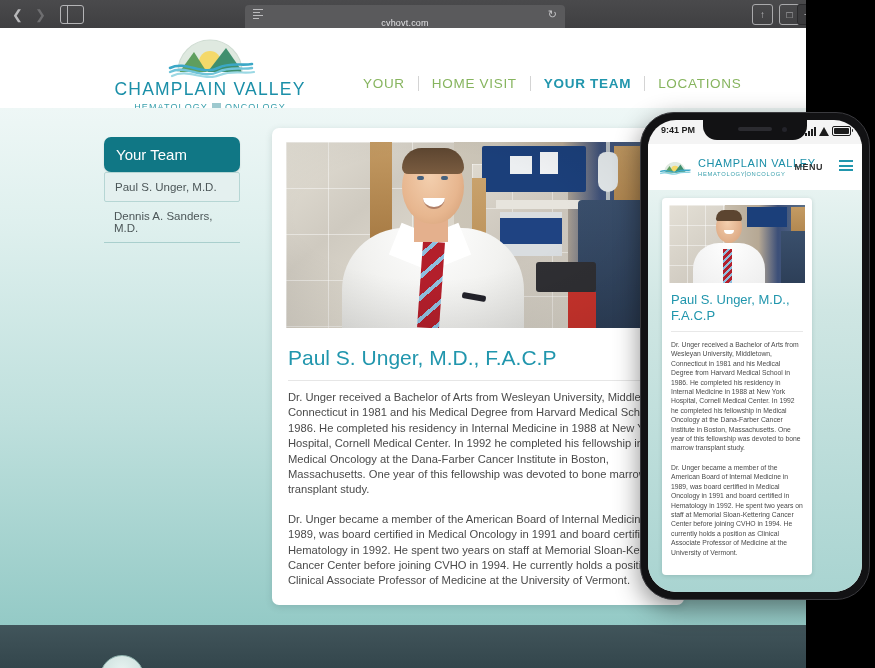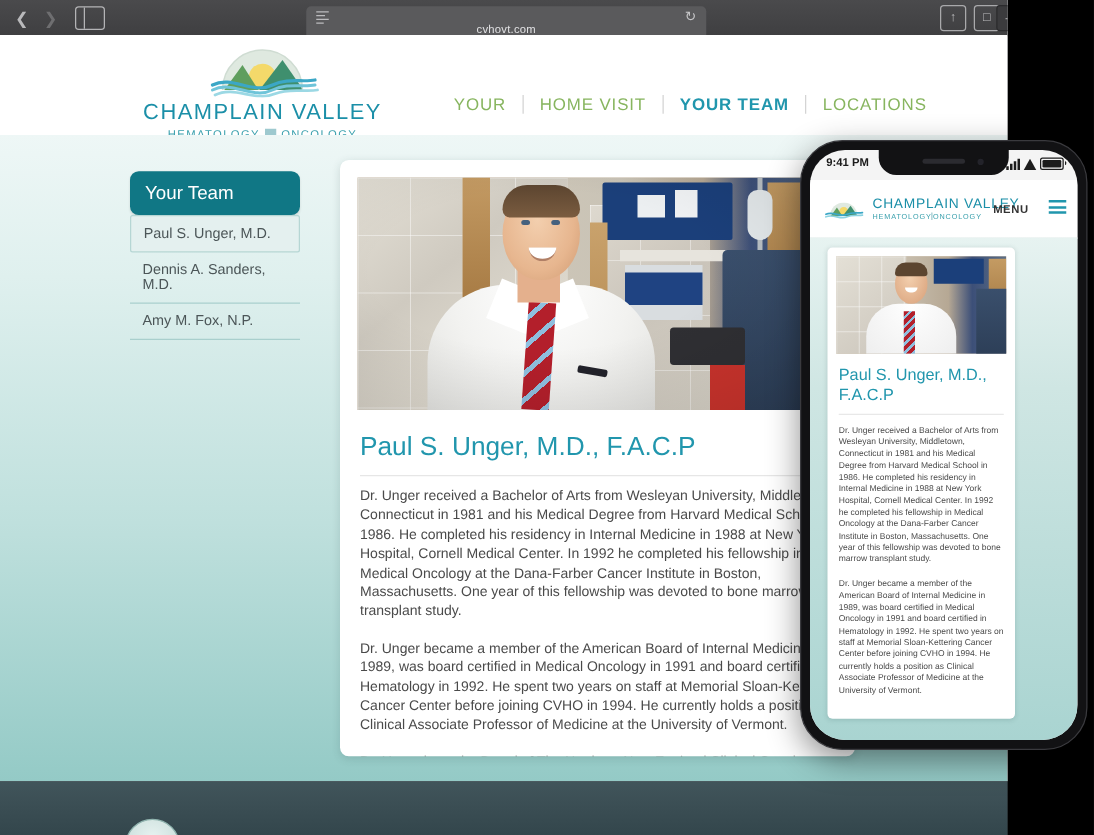--- a/index.html
+++ b/index.html
@@ -257,21 +257,20 @@
           <div class="nav-item">LOCATIONS</div>
         </div>
       </div>
 
       <div id="page-body">
 
         <div id="side-nav">
           <div id="side-head">Your Team</div>
           <div class="side-item active">Paul S. Unger, M.D.</div>
           <div class="side-item">Dennis A. Sanders, M.D.</div>
-          <div class="side-item">Amy M. Fox, N.P.</div>
         </div>
 
         <div id="content-card">
           <div id="doc-photo">
             <div class="ph" id="ph-wall"></div>
             <div class="ph" id="ph-glassblock"></div>
             <div class="ph" id="ph-glassblock2"></div>
             <div class="ph" id="ph-wood1"></div>
             <div class="ph" id="ph-navy"></div>
             <div class="ph" id="ph-paper"></div>

